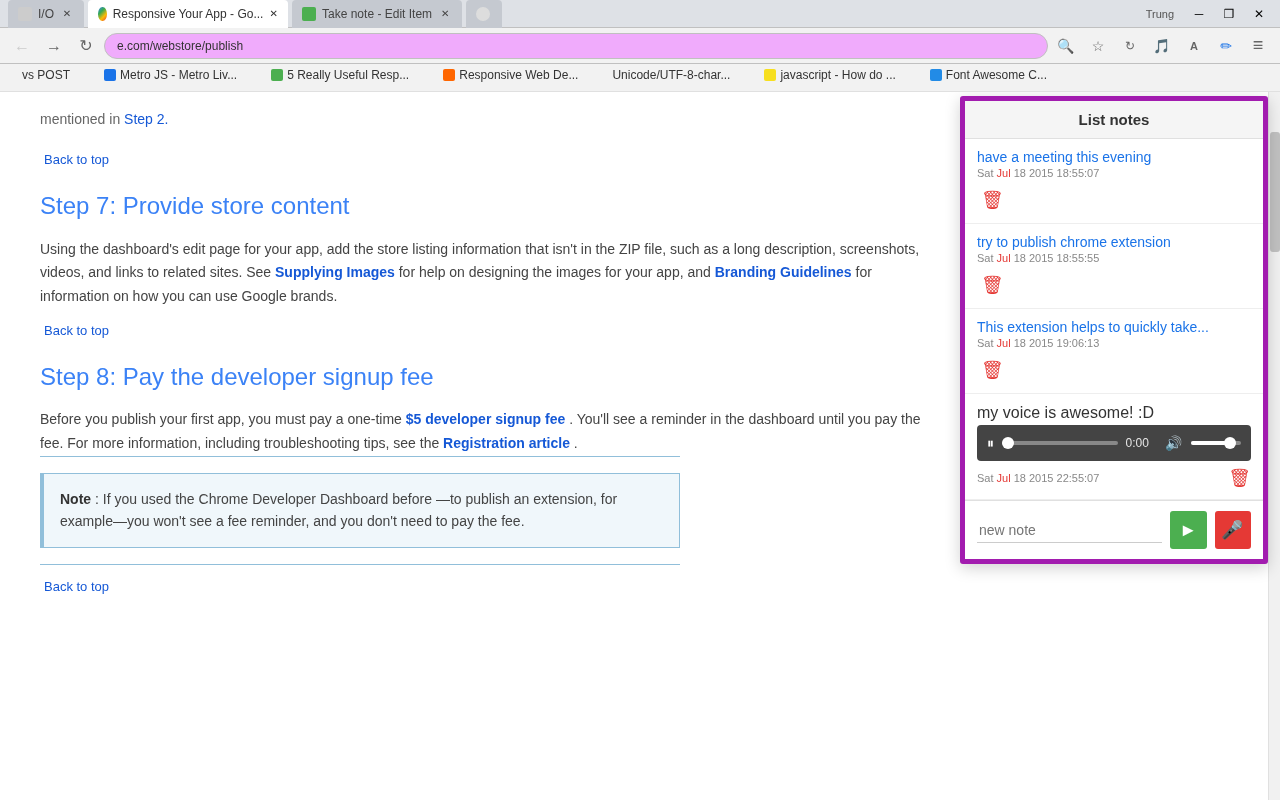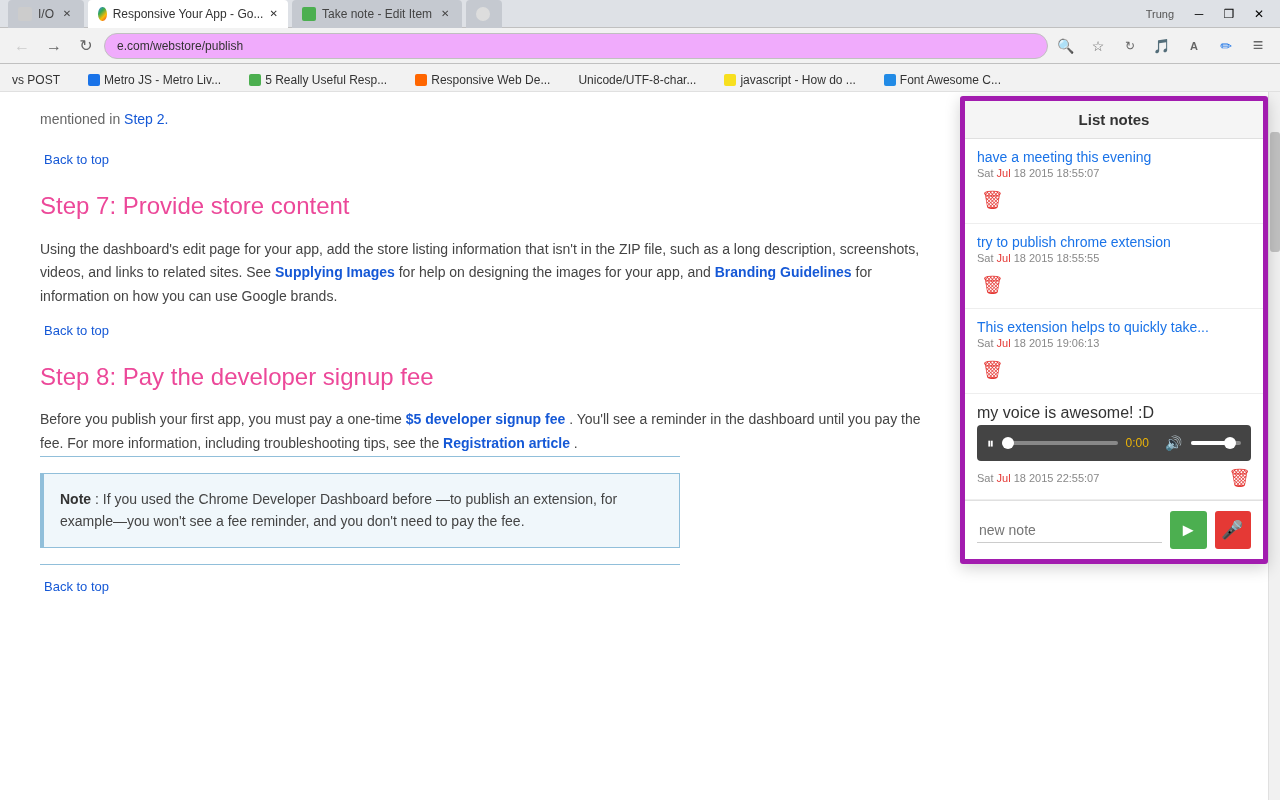--- a/index.html
+++ b/index.html
@@ -75,23 +75,23 @@
     .address-bar span { color: #333; font-size: 12px; }
     .toolbar-icons { display: flex; gap: 4px; align-items: center; }
     .toolbar-icon { width: 28px; height: 28px; display: flex; align-items: center; justify-content: center; cursor: pointer; border-radius: 50%; font-size: 14px; color: #666; }
     .toolbar-icon.active { color: #1a73e8; }
 
     
     .bookmarks-bar {
       height: 28px;
       background: #f2f2f2;
       display: flex;
-      align-items: flex-end;
-      padding: 0 4px;
-      gap: 12px;
+      align-items: flex-start;
+      padding: 0 14px;
+      gap: 18px;
       border-bottom: 1px solid #e0e0e0;
       overflow: hidden;
     }
     .bookmark-item {
       display: flex;
       align-items: center;
       height: 22px;
       padding: 0 8px;
       border-radius: 3px;
       font-size: 12px;
@@ -121,21 +121,21 @@
     .webpage-inner {
       max-width: 900px;
     }
     .step-intro {
       color: #666;
       font-size: 14px;
       padding: 16px 0 8px 0;
     }
     .step-intro a { color: #1558d6; text-decoration: none; }
     .back-to-top { color: #1558d6; text-decoration: none; font-size: 13px; display: block; margin: 12px 0 16px 4px; cursor: pointer; }
-    .step-heading { font-size: 24px; font-weight: normal; color: #ec4899; margin: 16px 0 12px 0; }
+    .step-heading { font-size: 24px; font-weight: normal; color: #3b82f6; margin: 16px 0 12px 0; }
     .step-body { font-size: 14px; color: #444; line-height: 1.7; }
     .step-body a { color: #1558d6; text-decoration: none; font-weight: bold; }
     .note-box {
       border: 1px solid #91bfda;
       border-left: 4px solid #91bfda;
       background: #f0f7fb;
       padding: 14px 16px;
       margin: 16px 0;
       font-size: 14px;
       color: #444;
@@ -207,21 +207,21 @@
       padding: 4px 10px;
       display: flex;
       align-items: center;
       gap: 8px;
       height: 36px;
     }
     .play-btn { color: #fff; font-size: 14px; cursor: pointer; }
     .progress-bar { flex: 1; height: 4px; background: #888; border-radius: 2px; position: relative; }
     .progress-fill { width: 0%; height: 100%; background: #fff; border-radius: 2px; }
     .progress-thumb { width: 12px; height: 12px; background: #fff; border-radius: 50%; position: absolute; top: -4px; left: 0; }
-    .time-display { color: #eab308; font-size: 12px; min-width: 32px; }
+    .time-display { color: #e5e5e5; font-size: 12px; min-width: 32px; }
     .volume-icon { color: #fff; font-size: 14px; cursor: pointer; }
     .volume-bar { width: 50px; height: 4px; background: #888; border-radius: 2px; position: relative; }
     .volume-fill { width: 70%; height: 100%; background: #fff; border-radius: 2px; }
     .volume-thumb { width: 12px; height: 12px; background: #fff; border-radius: 50%; position: absolute; top: -4px; left: 65%; }
     .audio-note-date { font-size: 11px; color: #888; margin-top: 6px; display: flex; justify-content: space-between; align-items: center; }
     .audio-note-date .highlight { color: #e53935; }
     .trash-btn { color: #e53935; font-size: 18px; cursor: pointer; }
 
     
     .new-note-area {

